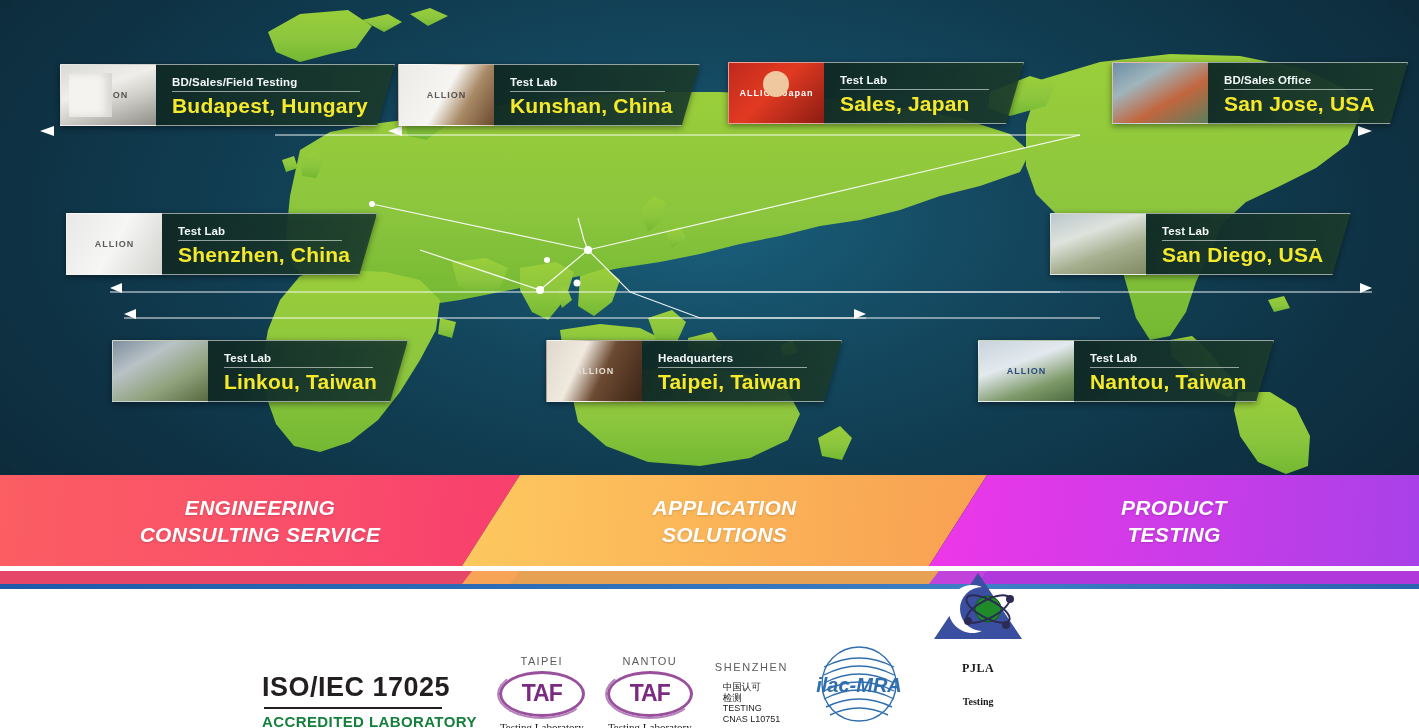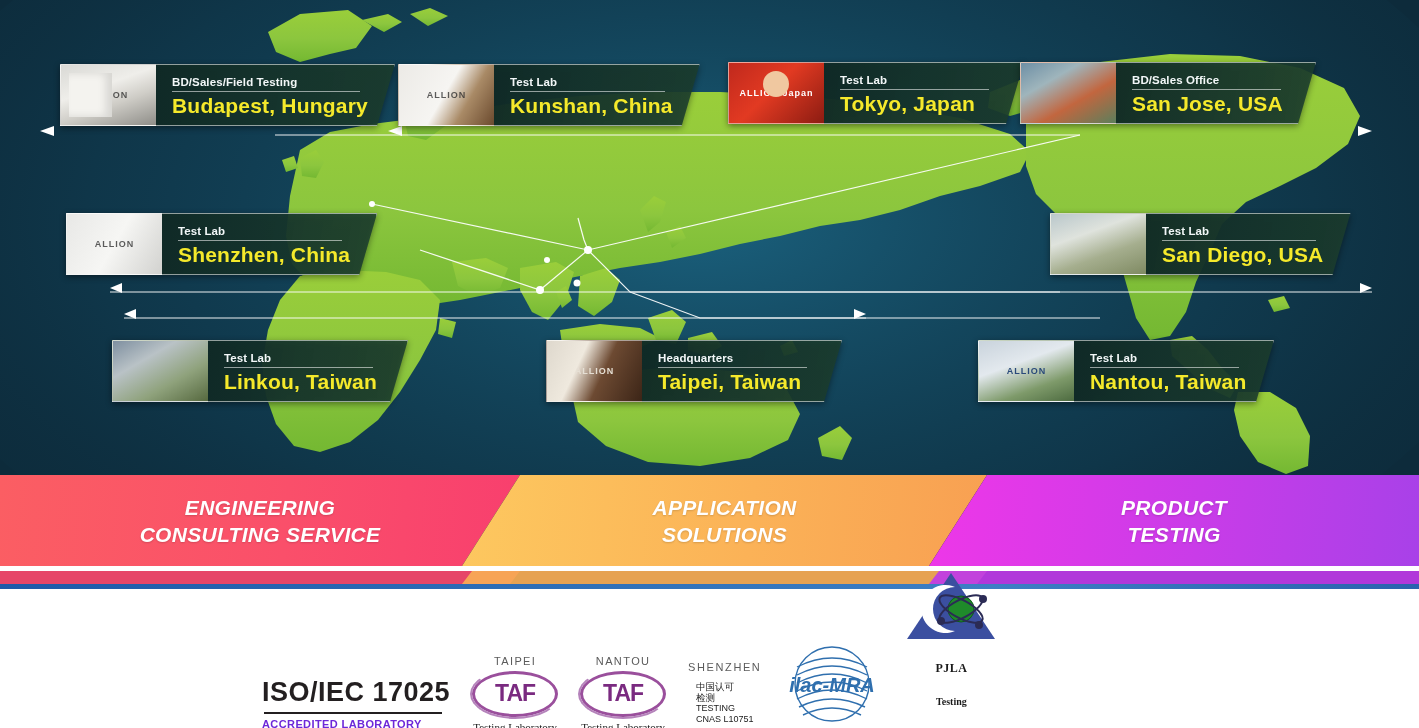--- a/index.html
+++ b/index.html
@@ -125,21 +125,21 @@
     display:flex; align-items:center;
   }
   #cert-inner { display:flex; align-items:flex-end; gap:22px; padding-left:262px; }
 
   .cert-item { display:flex; flex-direction:column; align-items:center; }
 
   
   #cert-iso { align-items:flex-start; padding-bottom:12px;justify-content:flex-end; }
   .iso-main { font-size:27px; font-weight:bold; color:#231f20; letter-spacing:.5px; }
   .iso-rule { width:178px; height:2px; background:#231f20; margin:4px 0 4px 2px; }
-  .iso-sub  { font-size:11px; font-weight:bold; color:#6d28d9; letter-spacing:.4px; }
+  .iso-sub  { font-size:15px; font-weight:bold; color:#15803d; letter-spacing:.4px; }
   .iso-rule2{ width:178px; height:2px; background:#231f20; margin:5px 0 0 2px; }
 
   
   .taf-city { font-size:11px; color:#5b5b5b; letter-spacing:1.4px; margin-bottom:4px; }
   .taf-oval {
     width:86px; height:46px; border-radius:50%;
     border:3px solid #9a4f9c; display:flex; align-items:center; justify-content:center;
     background:#fff; margin-bottom:4px; position:relative;
   }
   .taf-oval:before{
@@ -299,25 +299,25 @@
       </div>
     </div>
 
     <div class="loc-card" style="left:728px; top:62px;">
       <div class="loc-thumb th-tokyo">
         <div class="thumb-logo" style="color:#fff;">ALLION Japan</div>
       </div>
       <div class="loc-body">
         <div class="loc-role">Test Lab</div>
         <div class="loc-rule"></div>
-        <div class="loc-name">Tokyo, Japan</div>
-      </div>
-    </div>
-
-    <div class="loc-card" style="left:1000px; top:62px;padding-left:20px;">
+        <div class="loc-name">Sales, Japan</div>
+      </div>
+    </div>
+
+    <div class="loc-card" style="left:1092px; top:62px;padding-left:20px;">
       <div class="loc-thumb th-sanjose">
         <div class="thumb-logo"></div>
       </div>
       <div class="loc-body">
         <div class="loc-role">BD/Sales Office</div>
         <div class="loc-rule"></div>
         <div class="loc-name">San Jose, USA</div>
       </div>
     </div>
 

